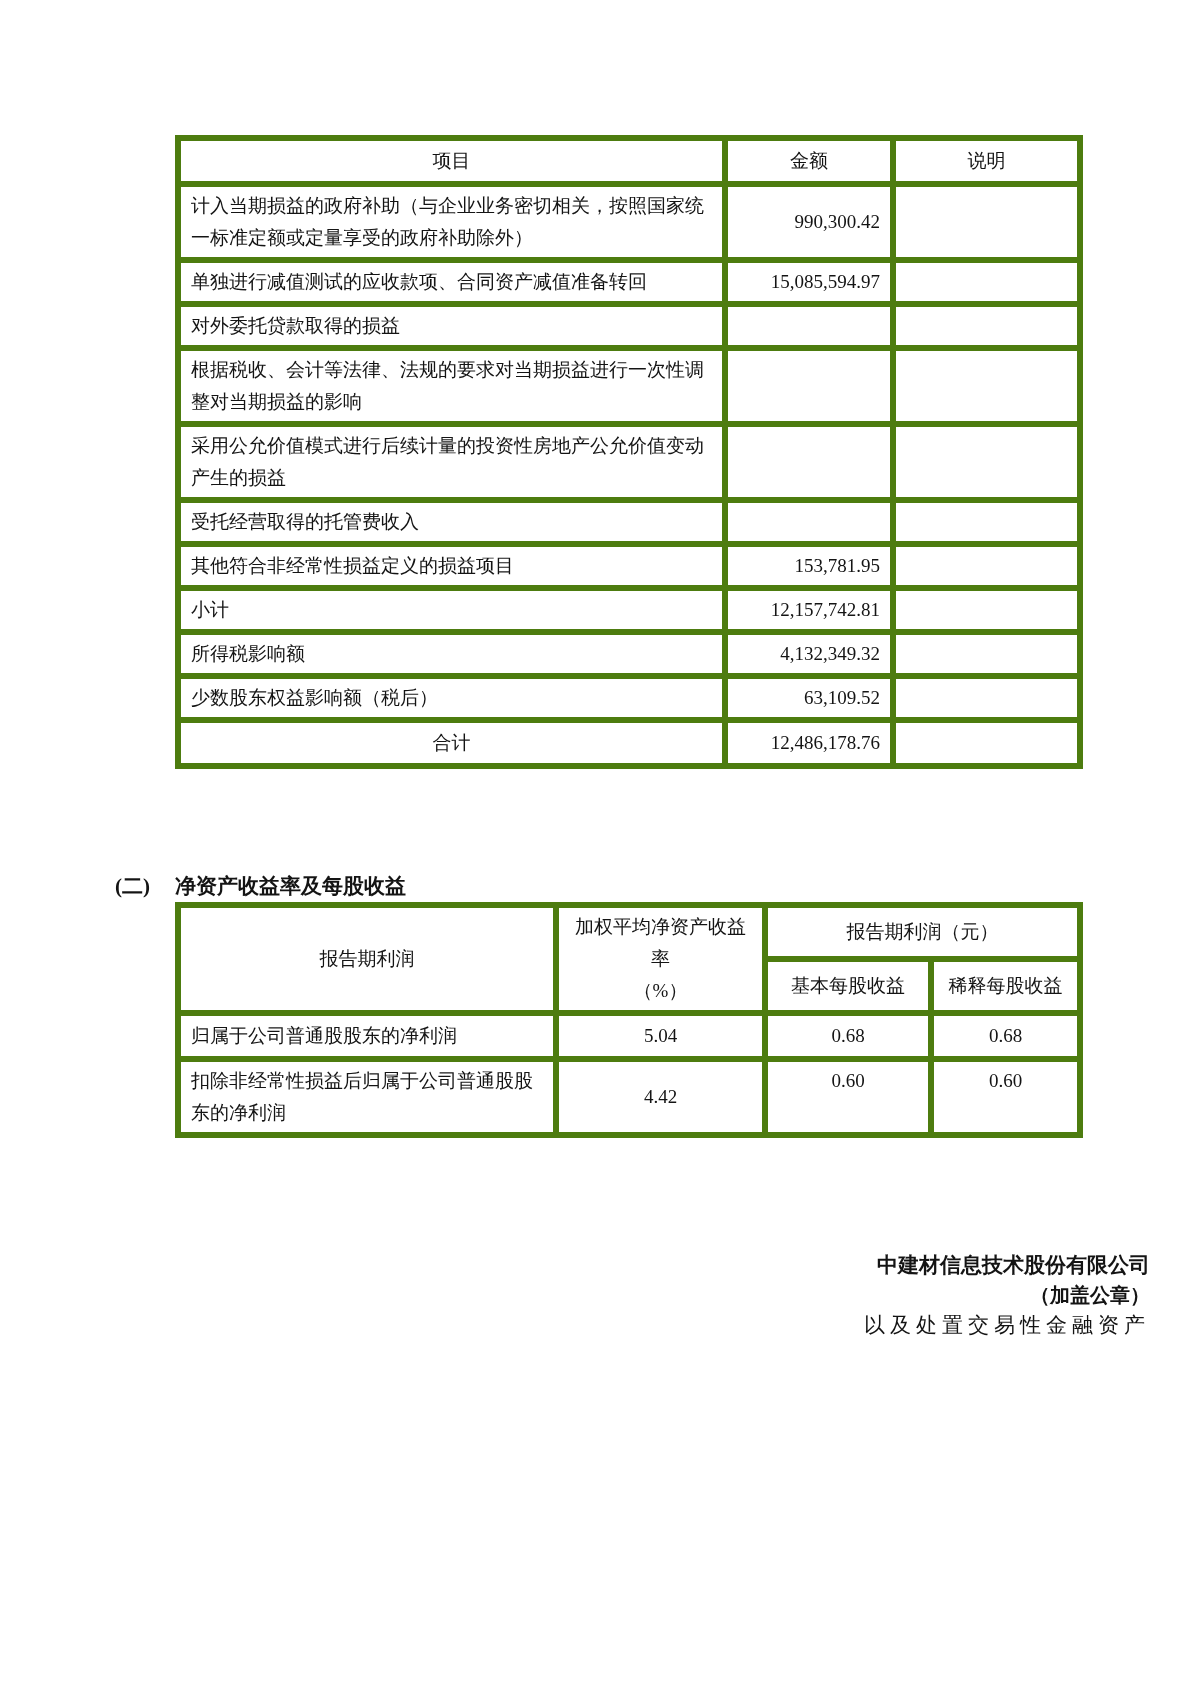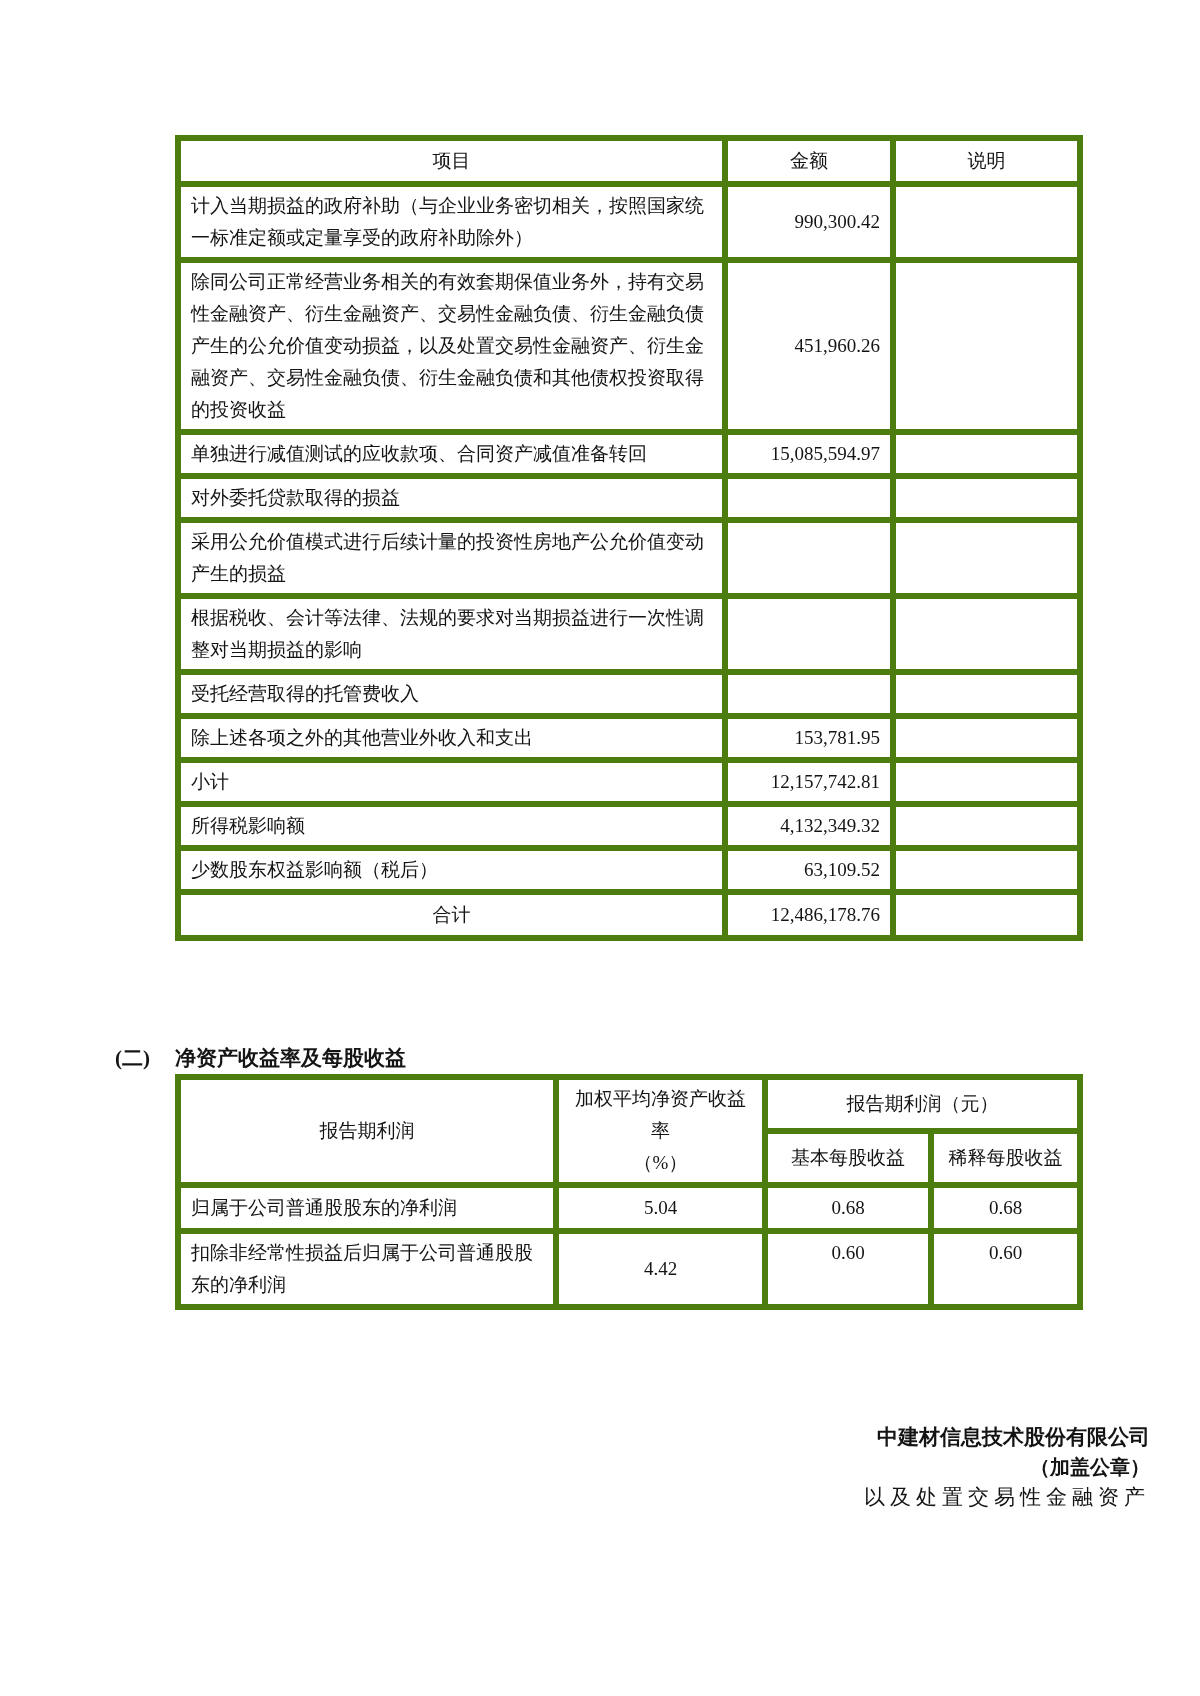--- a/index.html
+++ b/index.html
@@ -95,51 +95,46 @@
       <th>项目</th>
       <th>金额</th>
       <th>说明</th>
     </tr>
     <tr>
       <td class="item-cell">计入当期损益的政府补助（与企业业务密切相关，按照国家统一标准定额或定量享受的政府补助除外）</td>
       <td class="amount-cell">990,300.42</td>
       <td class="note-cell"></td>
     </tr>
     <tr>
-      <td class="item-cell">除同公司正常经营业务相关的有效套期保值业务外，持有交易性金融资产、衍生金融资产、交易性金融负债、衍生金融负债产生的公允价值变动损益，以及处置交易性金融资产、衍生金融资产、交易性金融负债、衍生金融负债和其他债权投资取得的投资收益</td>
-      <td class="amount-cell">451,960.26</td>
-      <td class="note-cell"></td>
-    </tr>
-    <tr>
       <td class="item-cell">单独进行减值测试的应收款项、合同资产减值准备转回</td>
       <td class="amount-cell">15,085,594.97</td>
       <td class="note-cell"></td>
     </tr>
     <tr>
       <td class="item-cell">对外委托贷款取得的损益</td>
       <td class="amount-cell"></td>
       <td class="note-cell"></td>
     </tr>
     <tr>
+      <td class="item-cell">根据税收、会计等法律、法规的要求对当期损益进行一次性调整对当期损益的影响</td>
+      <td class="amount-cell"></td>
+      <td class="note-cell"></td>
+    </tr>
+    <tr>
       <td class="item-cell">采用公允价值模式进行后续计量的投资性房地产公允价值变动产生的损益</td>
       <td class="amount-cell"></td>
       <td class="note-cell"></td>
     </tr>
     <tr>
-      <td class="item-cell">根据税收、会计等法律、法规的要求对当期损益进行一次性调整对当期损益的影响</td>
-      <td class="amount-cell"></td>
-      <td class="note-cell"></td>
-    </tr>
-    <tr>
       <td class="item-cell">受托经营取得的托管费收入</td>
       <td class="amount-cell"></td>
       <td class="note-cell"></td>
     </tr>
     <tr>
-      <td class="item-cell">除上述各项之外的其他营业外收入和支出</td>
+      <td class="item-cell">其他符合非经常性损益定义的损益项目</td>
       <td class="amount-cell">153,781.95</td>
       <td class="note-cell"></td>
     </tr>
     <tr>
       <td class="item-cell">小计</td>
       <td class="amount-cell">12,157,742.81</td>
       <td class="note-cell"></td>
     </tr>
     <tr>
       <td class="item-cell">所得税影响额</td>

